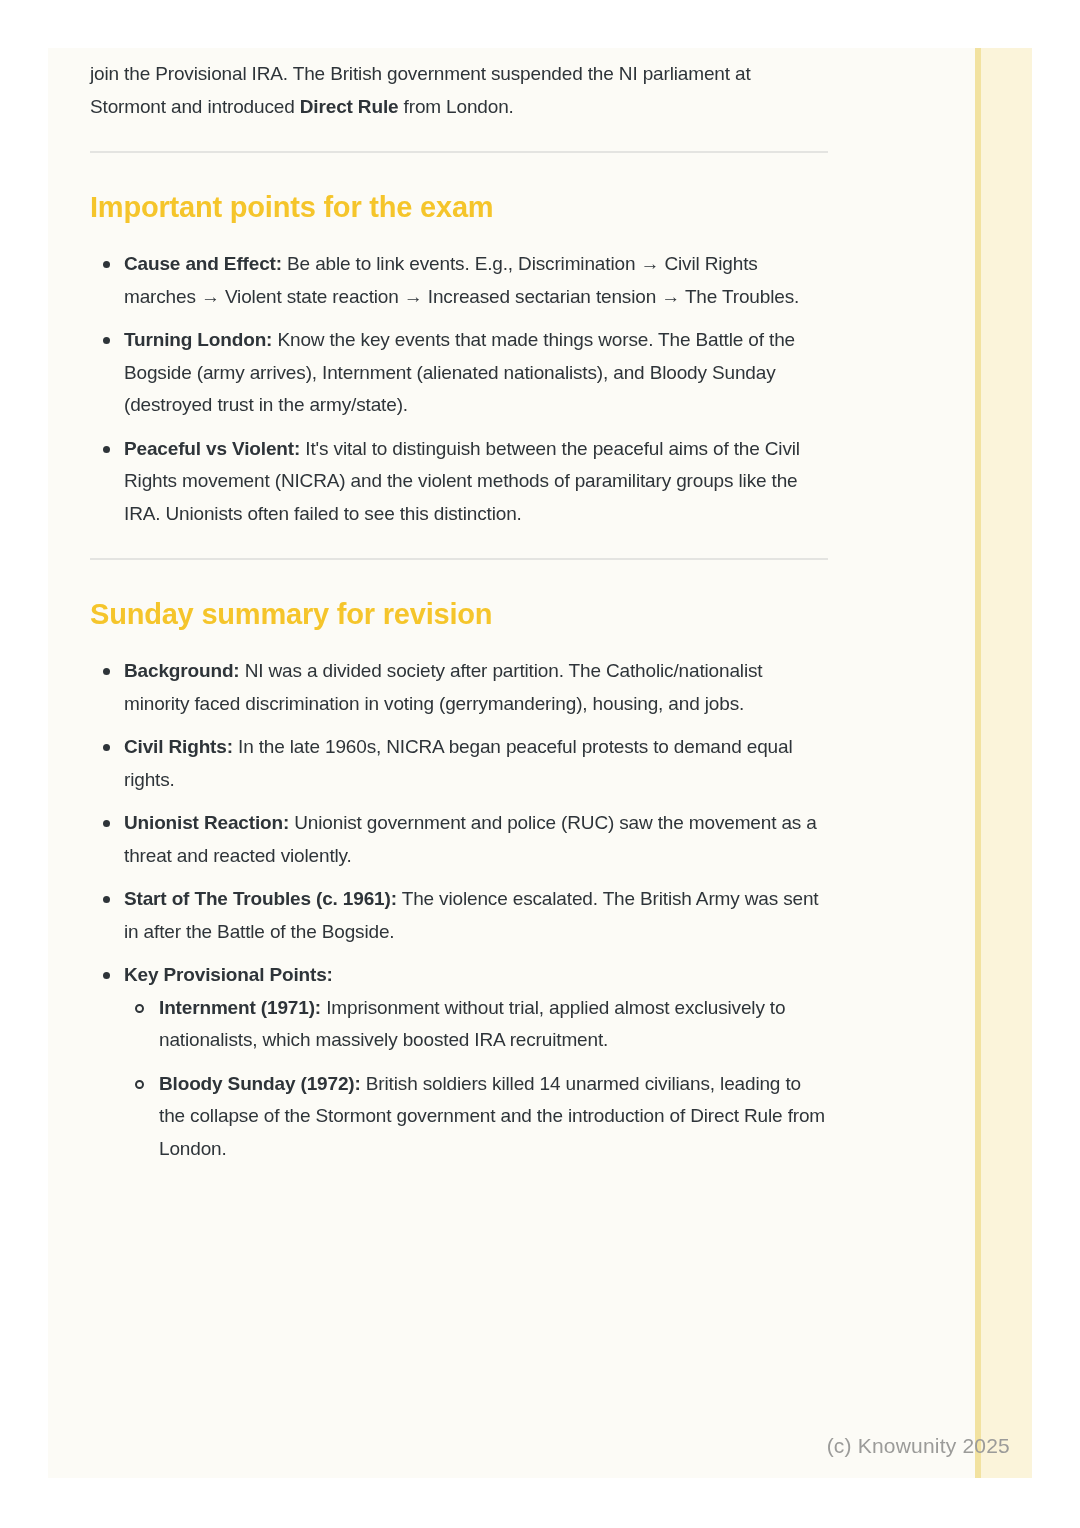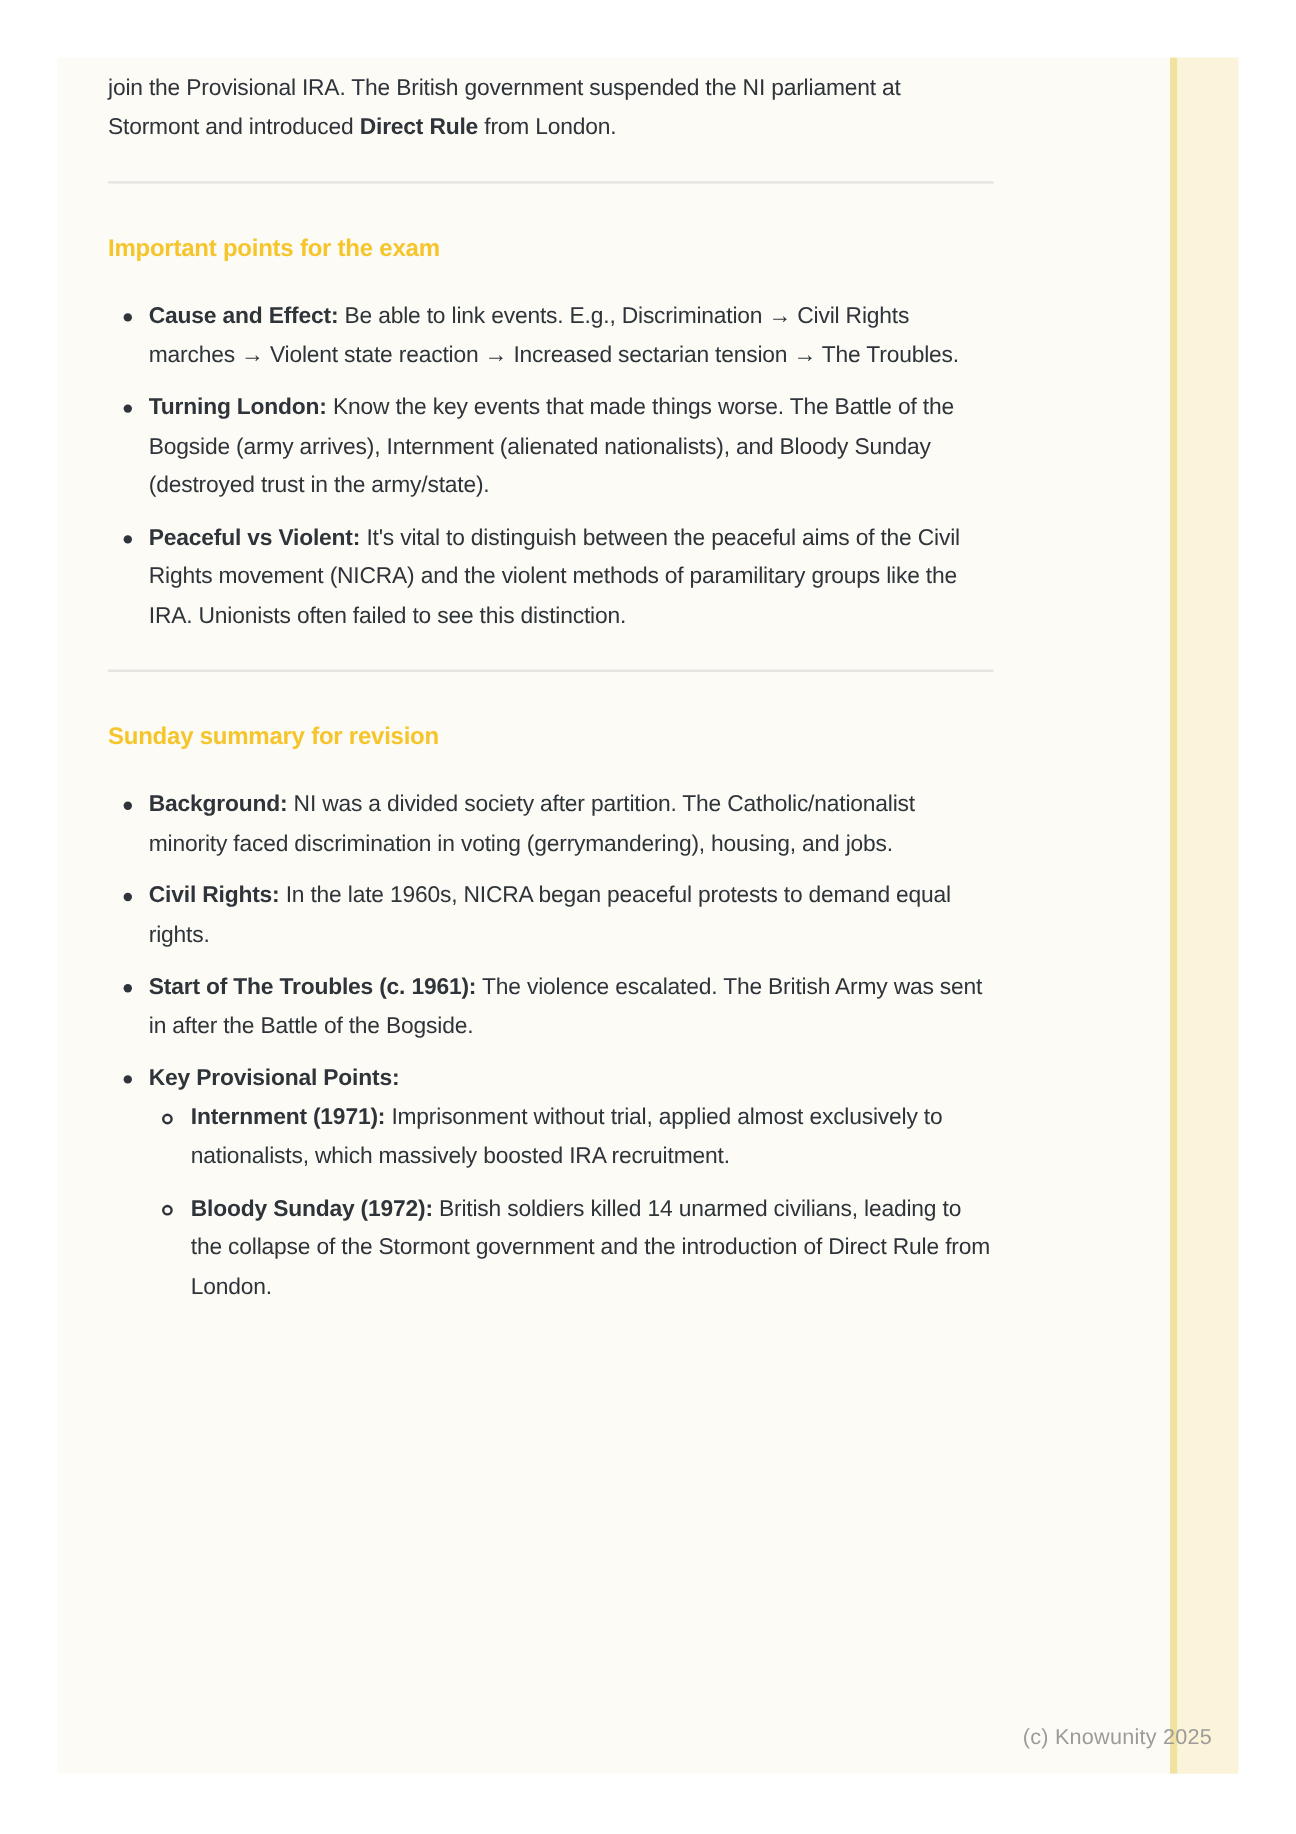--- a/index.html
+++ b/index.html
@@ -54,21 +54,21 @@
   .lead {
     font-weight: 700;
   }
   hr.divider {
     border: none;
     border-top: 2px solid #E4E4E1;
     margin: 28px 0 0 0;
   }
   h2.section-heading {
     color: #F5C52B;
-    font-size: 20px;
+    font-size: 29px;
     line-height: 34px;
     font-weight: 700;
     letter-spacing: -0.2px;
     margin: 37px 0 24px 0;
   }
   ul.blist {
     list-style: none;
     margin: 0;
     padding: 0;
   }
@@ -106,21 +106,21 @@
     height: 9px;
     border-radius: 50%;
     border: 2px solid #2E3439;
     background: transparent;
     box-sizing: border-box;
   }
   .watermark {
     position: absolute;
     right: 22px;
     bottom: 20px;
-    font-size: 18px;
+    font-size: 21px;
     letter-spacing: 0.2px;
     color: #9B9B99;
     z-index: 2;
   }
 </style>
 </head>
 <body>
 
 <div class="page">
   <div class="stripe"></div>
@@ -140,20 +140,21 @@
       <li><span class="lead">Peaceful vs Violent:</span> <span>It's vital to distinguish between the peaceful aims of the Civil Rights movement (NICRA) and the violent methods of paramilitary groups like the IRA. Unionists often failed to see this distinction.</span></li>
     </ul>
 
     <hr class="divider">
 
     <h2 class="section-heading">Sunday summary for revision</h2>
 
     <ul class="blist">
       <li><span class="lead">Background:</span> <span>NI was a divided society after partition. The Catholic/nationalist minority faced discrimination in voting (gerrymandering), housing, and jobs.</span></li>
       <li><span class="lead">Civil Rights:</span> <span>In the late 1960s, NICRA began peaceful protests to demand equal rights.</span></li>
+      <li><span class="lead">Unionist Reaction:</span> <span>Unionist government and police (RUC) saw the movement as a threat and reacted violently.</span></li>
       <li><span class="lead">Start of The Troubles (c. 1961):</span> <span>The violence escalated. The British Army was sent in after the Battle of the Bogside.</span></li>
       <li><span class="lead">Key Provisional Points:</span>
         <ul class="sub">
           <li><span class="lead">Internment (1971):</span> <span>Imprisonment without trial, applied almost exclusively to nationalists, which massively boosted IRA recruitment.</span></li>
           <li><span class="lead">Bloody Sunday (1972):</span> <span>British soldiers killed 14 unarmed civilians, leading to the collapse of the Stormont government and the introduction of Direct Rule from London.</span></li>
         </ul>
       </li>
     </ul>
 
   </div>

